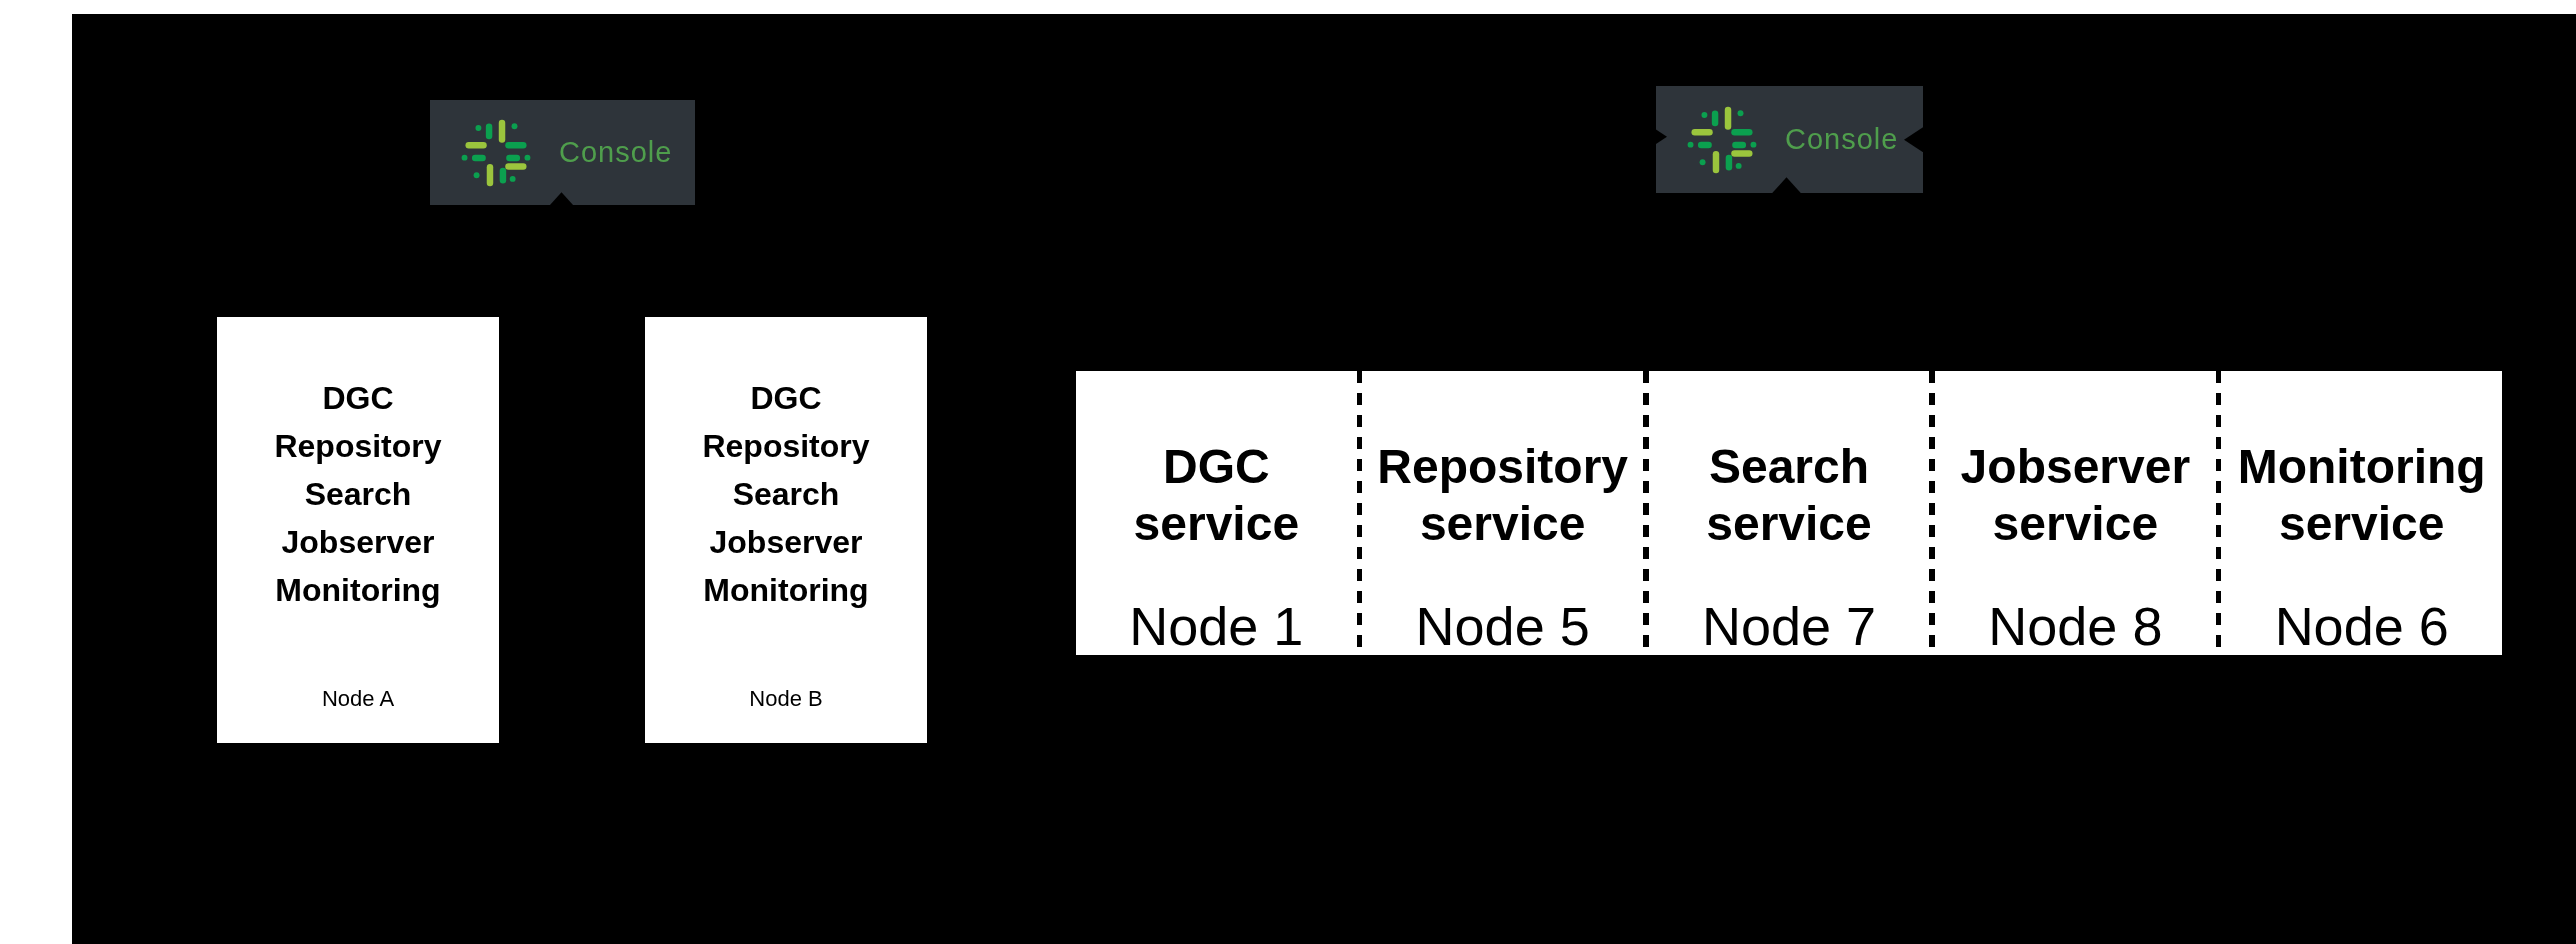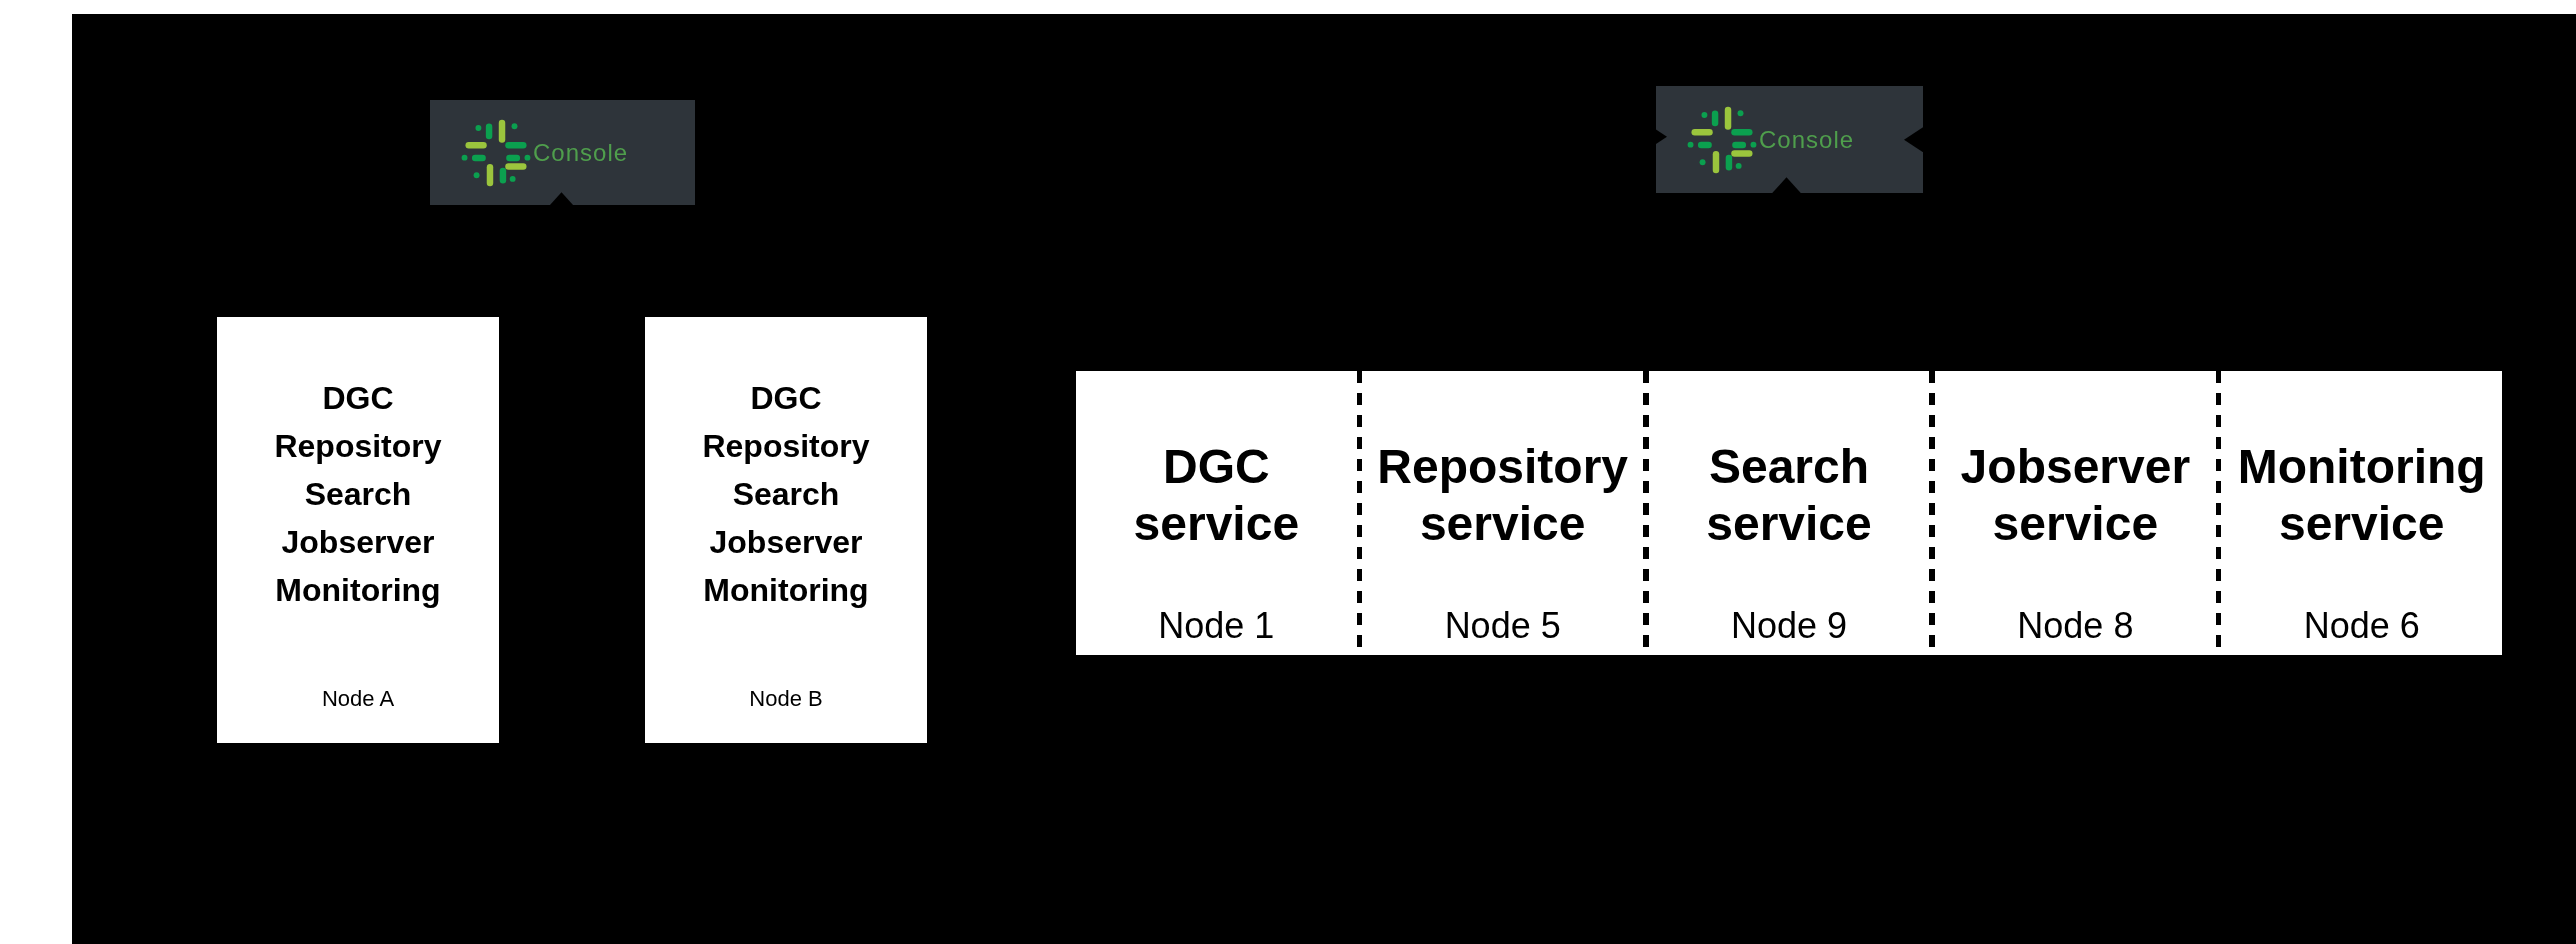--- a/index.html
+++ b/index.html
@@ -15,40 +15,40 @@
   *{box-sizing:border-box;margin:0;padding:0}
   body{margin:0;background:var(--page-bg);font-family:"Liberation Sans",sans-serif}
   .page{position:relative;width:2576px;height:945px;background:var(--page-bg);overflow:hidden}
   .canvas{position:absolute;left:72px;top:14.3px;width:2504px;height:930px;background:var(--canvas-bg)}
 
   
   .badge{position:absolute;display:flex;align-items:center;background:var(--badge-bg);padding-left:29px}
   .badge-1{left:358px;top:86px;width:265px;height:105px}
   .badge-2{left:1584px;top:72px;width:267px;height:107px}
   .console-icon{width:74px;height:74px;flex:0 0 auto}
-  .console-label{font-size:24px;letter-spacing:1px;color:var(--console-green)}
+  .console-label{margin-left:26px;font-size:29px;letter-spacing:1px;color:var(--console-green)}
 
   
   .ha-box{position:absolute;width:282px;height:426px;background:var(--box-bg);
           display:flex;flex-direction:column;align-items:center;justify-content:space-between;
           padding:57px 7.6px 27px;text-align:center;color:var(--text)}
   .ha-box-a{left:145px;top:303px}
   .ha-box-b{left:573px;top:303px}
   .svc-lines{font-weight:700;font-size:32px;line-height:48px}
   .ha-node-label{font-size:22px;line-height:34px}
 
   
   .cluster{position:absolute;left:1004px;top:357px;width:1426px;height:284px;
            background:var(--box-bg);display:flex}
   .cluster-cell{flex:1 1 0;display:flex;flex-direction:column;align-items:center;
                 justify-content:space-between;padding:67px 3.8px 7.6px;text-align:center;color:var(--text)}
   .cell-divider{flex:0 0 5.7px;width:5.7px;
                 background:repeating-linear-gradient(to bottom,#000 0 12.4px,transparent 12.4px 22px)}
   .cell-service{font-weight:700;font-size:48px;line-height:57px}
-  .cell-node-label{font-size:36px;line-height:44px}
+  .cell-node-label{font-size:54px;line-height:44px}
 
   
   .arrowhead{position:absolute;background:#000}
   .arrow-up{width:29px;height:16px;clip-path:polygon(50% 0,100% 100%,0 100%)}
   .arrow-rt{width:19px;height:25px;clip-path:polygon(0 0,100% 50%,0 100%)}
   .arrow-lt{width:19px;height:25px;clip-path:polygon(100% 0,0 50%,100% 100%)}
   .ah-1{left:475px;top:178px}
   .ah-2{left:1576px;top:110px}
   .ah-3{left:1832px;top:113px}
   .ah-4{left:1700px;top:163px}
@@ -146,21 +146,21 @@
           <div>service</div>
         </div>
         <div class="cell-node-label">Node 5</div>
       </div>
       <div class="cell-divider"></div>
       <div class="cluster-cell">
         <div class="cell-service">
           <div>Search</div>
           <div>service</div>
         </div>
-        <div class="cell-node-label">Node 9</div>
+        <div class="cell-node-label">Node 7</div>
       </div>
       <div class="cell-divider"></div>
       <div class="cluster-cell">
         <div class="cell-service">
           <div>Jobserver</div>
           <div>service</div>
         </div>
         <div class="cell-node-label">Node 8</div>
       </div>
       <div class="cell-divider"></div>

